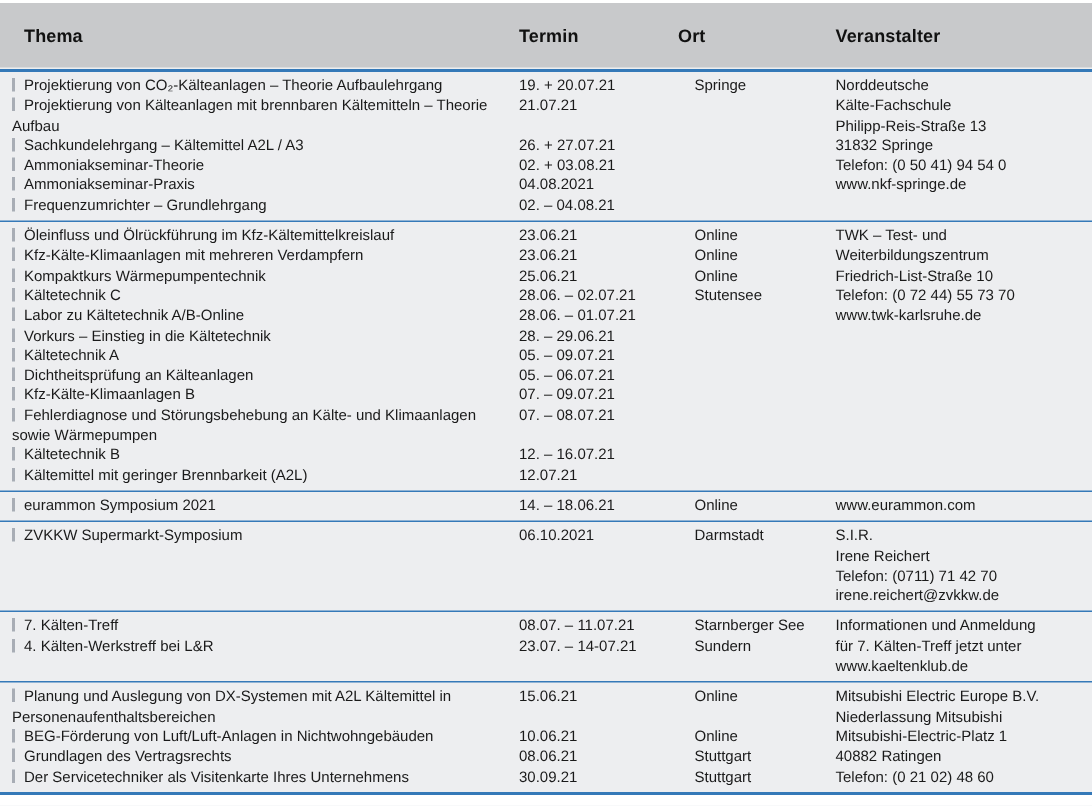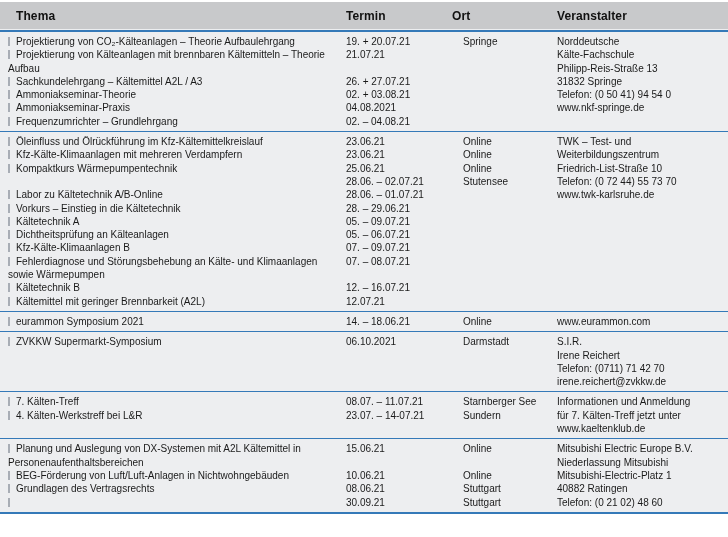--- a/index.html
+++ b/index.html
@@ -10,21 +10,21 @@
     color:#1a1a1a;
     -webkit-font-smoothing:antialiased;
   }
   .page{width:728px;height:537px;overflow:hidden;background:#ffffff;}
   .table{margin-top:2px;background:#edeef0;}
   
   .header-band{
     display:grid;
     grid-template-columns:338px 106px 105px 1fr;
     background:#c8c9cb;
-    height:27px;
+    height:43px;
     align-items:center;
   }
   .header-cell{
     font-size:12px;font-weight:bold;color:#111;
     padding-left:8px;letter-spacing:.1px;
   }
   .header-cell.first{padding-left:16px;}
   .rule-strong{height:2px;background:#3579b8;margin-top:1px;}
   .rule-bottom{height:2px;background:#3579b8;}
   
@@ -91,20 +91,21 @@
     <div class="section">
       <div class="cell theme"><span class="tick"></span><span>Öleinfluss und Ölrückführung im Kfz-Kältemittelkreislauf</span></div>
       <div class="cell termin">23.06.21</div>
       <div class="cell ort">Online</div>
       <div class="cell theme"><span class="tick"></span><span>Kfz-Kälte-Klimaanlagen mit mehreren Verdampfern</span></div>
       <div class="cell termin">23.06.21</div>
       <div class="cell ort">Online</div>
       <div class="cell theme"><span class="tick"></span><span>Kompaktkurs Wärmepumpentechnik</span></div>
       <div class="cell termin">25.06.21</div>
       <div class="cell ort">Online</div>
+      <div class="cell theme"><span class="tick"></span><span>Kältetechnik C</span></div>
       <div class="cell termin">28.06. – 02.07.21</div>
       <div class="cell ort">Stutensee</div>
       <div class="cell theme"><span class="tick"></span><span>Labor zu Kältetechnik A/B-Online</span></div>
       <div class="cell termin">28.06. – 01.07.21</div>
       <div class="cell theme"><span class="tick"></span><span>Vorkurs – Einstieg in die Kältetechnik</span></div>
       <div class="cell termin">28. – 29.06.21</div>
       <div class="cell theme"><span class="tick"></span><span>Kältetechnik A</span></div>
       <div class="cell termin">05. – 09.07.21</div>
       <div class="cell theme"><span class="tick"></span><span>Dichtheitsprüfung an Kälteanlagen</span></div>
       <div class="cell termin">05. – 06.07.21</div>
@@ -163,21 +164,21 @@
     <div class="section">
       <div class="cell theme"><span class="tick"></span><span>Planung und Auslegung von DX-Systemen mit A2L Kältemittel in Personenaufenthaltsbereichen</span></div>
       <div class="cell termin">15.06.21</div>
       <div class="cell ort">Online</div>
       <div class="cell theme"><span class="tick"></span><span>BEG-Förderung von Luft/Luft-Anlagen in Nichtwohngebäuden</span></div>
       <div class="cell termin">10.06.21</div>
       <div class="cell ort">Online</div>
       <div class="cell theme"><span class="tick"></span><span>Grundlagen des Vertragsrechts</span></div>
       <div class="cell termin">08.06.21</div>
       <div class="cell ort">Stuttgart</div>
-      <div class="cell theme"><span class="tick"></span></div>
+      <div class="cell theme"><span class="tick"></span><span>Der Servicetechniker als Visitenkarte Ihres Unternehmens</span></div>
       <div class="cell termin">30.09.21</div>
       <div class="cell ort">Stuttgart</div>
       <div class="cell veranstalter">
         <div class="vline">Mitsubishi Electric Europe B.V.</div>
         <div class="vline">Niederlassung Mitsubishi</div>
         <div class="vline">Mitsubishi-Electric-Platz 1</div>
         <div class="vline">40882 Ratingen</div>
         <div class="vline">Telefon: (0 21 02) 48 60</div>
       </div>
     </div>

